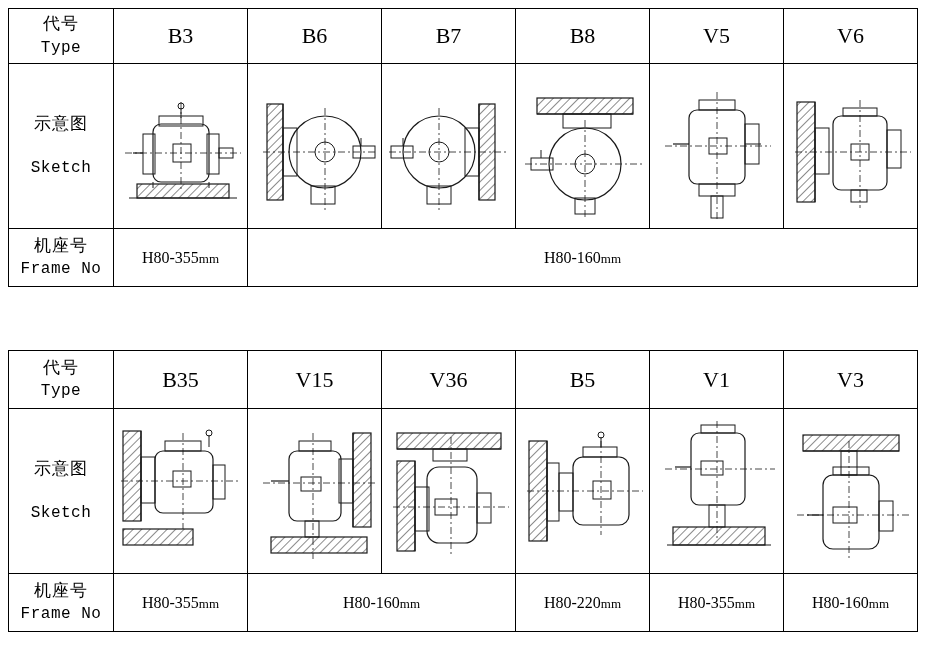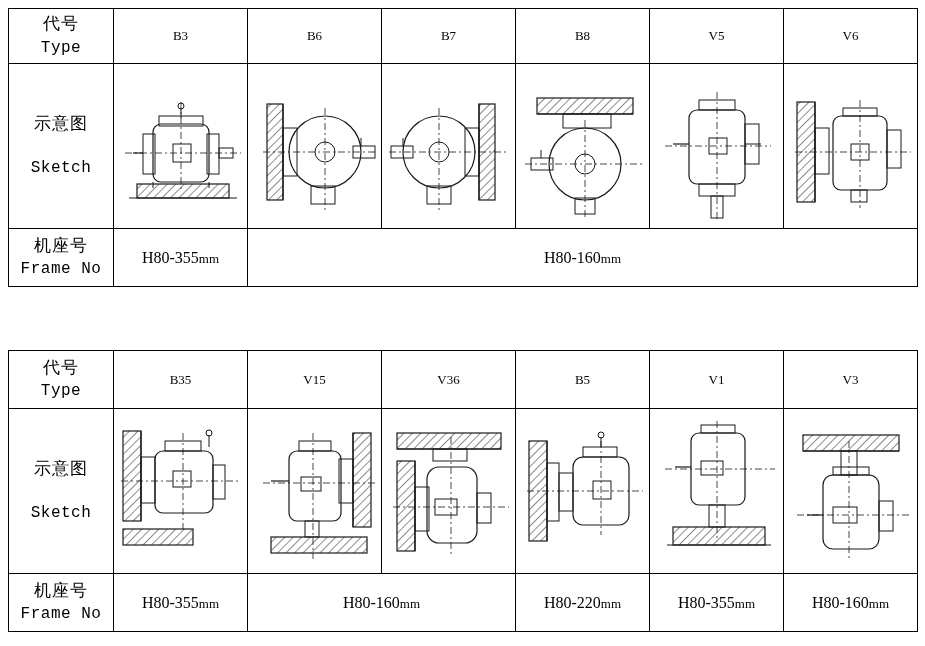--- a/index.html
+++ b/index.html
@@ -1,21 +1,21 @@
 <!DOCTYPE html>
 <html><head>
 <meta charset="utf-8">
 <style>
   html,body{margin:0;padding:0;background:#fff;}
   body{width:925px;height:646px;font-family:"Liberation Serif",serif;color:#000;position:relative;}
   .tbl{position:absolute;border-collapse:collapse;table-layout:fixed;}
   .tbl td{border:1px solid #000;padding:0;text-align:center;vertical-align:middle;}
   .lbl-cn{font-family:Liberation Serif, serif;font-size:17px;letter-spacing:1px;}
   .lbl-en{font-family:Liberation Mono, monospace;font-size:16px;letter-spacing:.5px;}
-  .hdr-type{font-family:"Liberation Serif",serif;font-size:13px;}
+  .hdr-type{font-family:"Liberation Serif",serif;font-size:22px;}
   .frame-val{font-family:"Liberation Serif",serif;font-size:16px;}
   .frame-val .mm{font-size:13px;}
   .lblcell{line-height:1.45;}
   svg{display:block;margin:0 auto;}
   .ln{fill:none;stroke:#1a1a1a;stroke-width:1.2;}
   .ln2{fill:none;stroke:#1a1a1a;stroke-width:1;}
   .cl{fill:none;stroke:#1a1a1a;stroke-width:.8;stroke-dasharray:7 3 2 3;}
   .hatchbox{fill:url(#hatch);stroke:#1a1a1a;stroke-width:1.2;}
 </style>
 </head>

